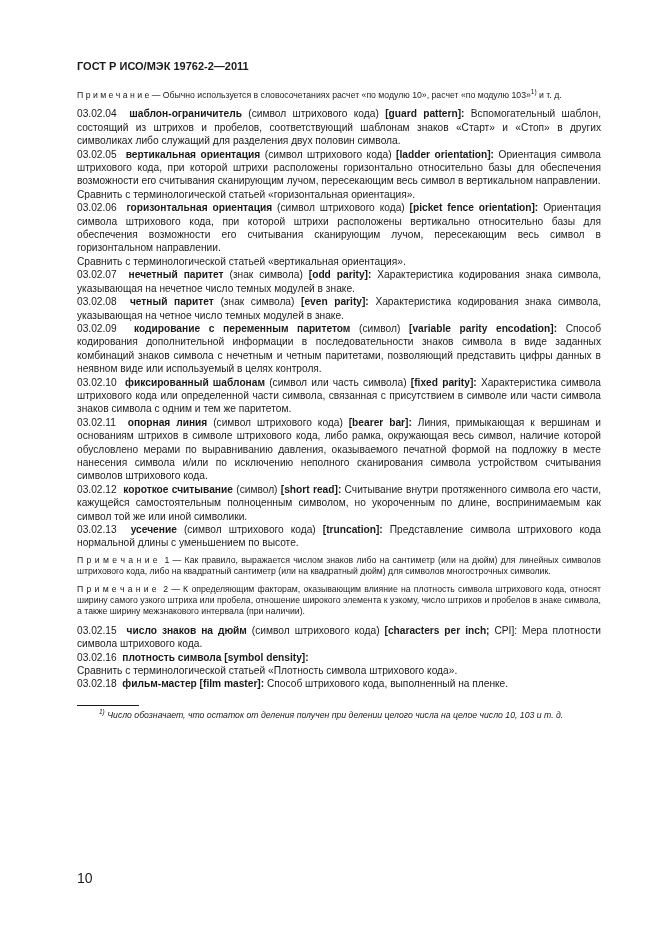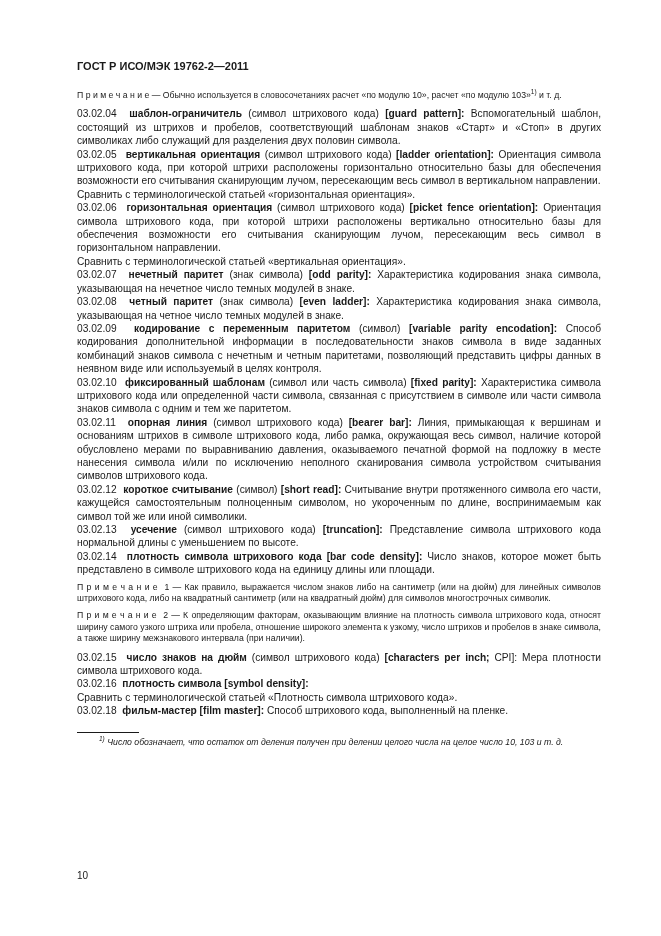--- a/index.html
+++ b/index.html
@@ -56,44 +56,43 @@
     font-size: 8.7px;
     line-height: 11.4px;
     font-style: italic;
     text-align: justify;
     text-indent: 22px;
   }
   .page-number {
     position: absolute;
     left: 77px;
     top: 870px;
-    font-size: 10px;
+    font-size: 14px;
   }
 </style>
 </head>
 <body>
 
 <div class="page">
   <h1 class="doc-title">ГОСТ Р ИСО/МЭК 19762-2—2011</h1>
 
   <div class="body-text">
       <p class="note"><span>П р и м е ч а н и е — Обычно используется в словосочетаниях расчет «по модулю 10», расчет «по модулю 103»</span><sup>1)</sup><span> и т. д.</span></p>
       <p class="entry"><span>03.02.04&nbsp; </span><span class="b">шаблон-ограничитель </span><span class="i">(символ штрихового кода) </span><span class="b">[guard pattern]: </span><span>Вспомогательный шаблон, состоящий из штрихов и пробелов, соответствующий шаблонам знаков «Старт» и «Стоп» в других символиках либо служащий для разделения двух половин символа.</span></p>
       <p class="entry"><span>03.02.05&nbsp; </span><span class="b">вертикальная ориентация </span><span class="i">(символ штрихового кода) </span><span class="b">[ladder orientation]: </span><span>Ориентация символа штрихового кода, при которой штрихи расположены горизонтально относительно базы для обеспечения возможности его считывания сканирующим лучом, пересекающим весь символ в вертикальном направлении.</span></p>
       <p class="compare"><span>Сравнить с терминологической статьей «горизонтальная ориентация».</span></p>
       <p class="entry"><span>03.02.06&nbsp; </span><span class="b">горизонтальная ориентация </span><span class="i">(символ штрихового кода) </span><span class="b">[picket fence orientation]: </span><span>Ориентация символа штрихового кода, при которой штрихи расположены вертикально относительно базы для обеспечения возможности его считывания сканирующим лучом, пересекающим весь символ в горизонтальном направлении.</span></p>
       <p class="compare"><span>Сравнить с терминологической статьей «вертикальная ориентация».</span></p>
       <p class="entry"><span>03.02.07&nbsp; </span><span class="b">нечетный паритет </span><span class="i">(знак символа) </span><span class="b">[odd parity]: </span><span>Характеристика кодирования знака символа, указывающая на нечетное число темных модулей в знаке.</span></p>
-      <p class="entry"><span>03.02.08&nbsp; </span><span class="b">четный паритет </span><span class="i">(знак символа) </span><span class="b">[even ladder]: </span><span>Характеристика кодирования знака символа, указывающая на четное число темных модулей в знаке.</span></p>
+      <p class="entry"><span>03.02.08&nbsp; </span><span class="b">четный паритет </span><span class="i">(знак символа) </span><span class="b">[even parity]: </span><span>Характеристика кодирования знака символа, указывающая на четное число темных модулей в знаке.</span></p>
       <p class="entry"><span>03.02.09&nbsp; </span><span class="b">кодирование с переменным паритетом </span><span class="i">(символ) </span><span class="b">[variable parity encodation]: </span><span>Способ кодирования дополнительной информации в последовательности знаков символа в виде заданных комбинаций знаков символа с нечетным и четным паритетами, позволяющий представить цифры данных в неявном виде или используемый в целях контроля.</span></p>
       <p class="entry"><span>03.02.10&nbsp; </span><span class="b">фиксированный шаблонам </span><span class="i">(символ или часть символа) </span><span class="b">[fixed parity]: </span><span>Характеристика символа штрихового кода или определенной части символа, связанная с присутствием в символе или части символа знаков символа с одним и тем же паритетом.</span></p>
       <p class="entry"><span>03.02.11&nbsp; </span><span class="b">опорная линия </span><span class="i">(символ штрихового кода) </span><span class="b">[bearer bar]: </span><span>Линия, примыкающая к вершинам и основаниям штрихов в символе штрихового кода, либо рамка, окружающая весь символ, наличие которой обусловлено мерами по выравниванию давления, оказываемого печатной формой на подложку в месте нанесения символа и/или по исключению неполного сканирования символа устройством считывания символов штрихового кода.</span></p>
       <p class="entry"><span>03.02.12&nbsp; </span><span class="b">короткое считывание </span><span class="i">(символ) </span><span class="b">[short read]: </span><span>Считывание внутри протяженного символа его части, кажущейся самостоятельным полноценным символом, но укороченным по длине, воспринимаемым как символ той же или иной символики.</span></p>
       <p class="entry"><span>03.02.13&nbsp; </span><span class="b">усечение </span><span class="i">(символ штрихового кода) </span><span class="b">[truncation]: </span><span>Представление символа штрихового кода нормальной длины с уменьшением по высоте.</span></p>
-      <p class="entry"><span>03.02.14&nbsp; </span><span class="b">плотность символа штрихового кода [bar code density]: </span><span>Число знаков, которое может быть представлено в символе штрихового кода на единицу длины или площади.</span></p>
       <p class="note"><span>П р и м е ч а н и е&nbsp; 1 — Как правило, выражается числом знаков либо на сантиметр (или на дюйм) для линейных символов штрихового кода, либо на квадратный сантиметр (или на квадратный дюйм) для символов многострочных символик.</span></p>
       <p class="note"><span>П р и м е ч а н и е&nbsp; 2 — К определяющим факторам, оказывающим влияние на плотность символа штрихового кода, относят ширину самого узкого штриха или пробела, отношение широкого элемента к узкому, число штрихов и пробелов в знаке символа, а также ширину межзнакового интервала (при наличии).</span></p>
       <p class="entry"><span>03.02.15&nbsp; </span><span class="b">число знаков на дюйм </span><span class="i">(символ штрихового кода) </span><span class="b">[characters per inch; </span><span>CPI]: </span><span>Мера плотности символа штрихового кода.</span></p>
       <p class="entry"><span>03.02.16&nbsp; </span><span class="b">плотность символа [symbol density]:</span></p>
       <p class="compare"><span>Сравнить с терминологической статьей «Плотность символа штрихового кода».</span></p>
       <p class="entry"><span>03.02.18&nbsp; </span><span class="b">фильм-мастер [film master]: </span><span>Способ штрихового кода, выполненный на пленке.</span></p>
     </div>
 
   <div class="footnote">
     <div class="footnote-rule"></div>

